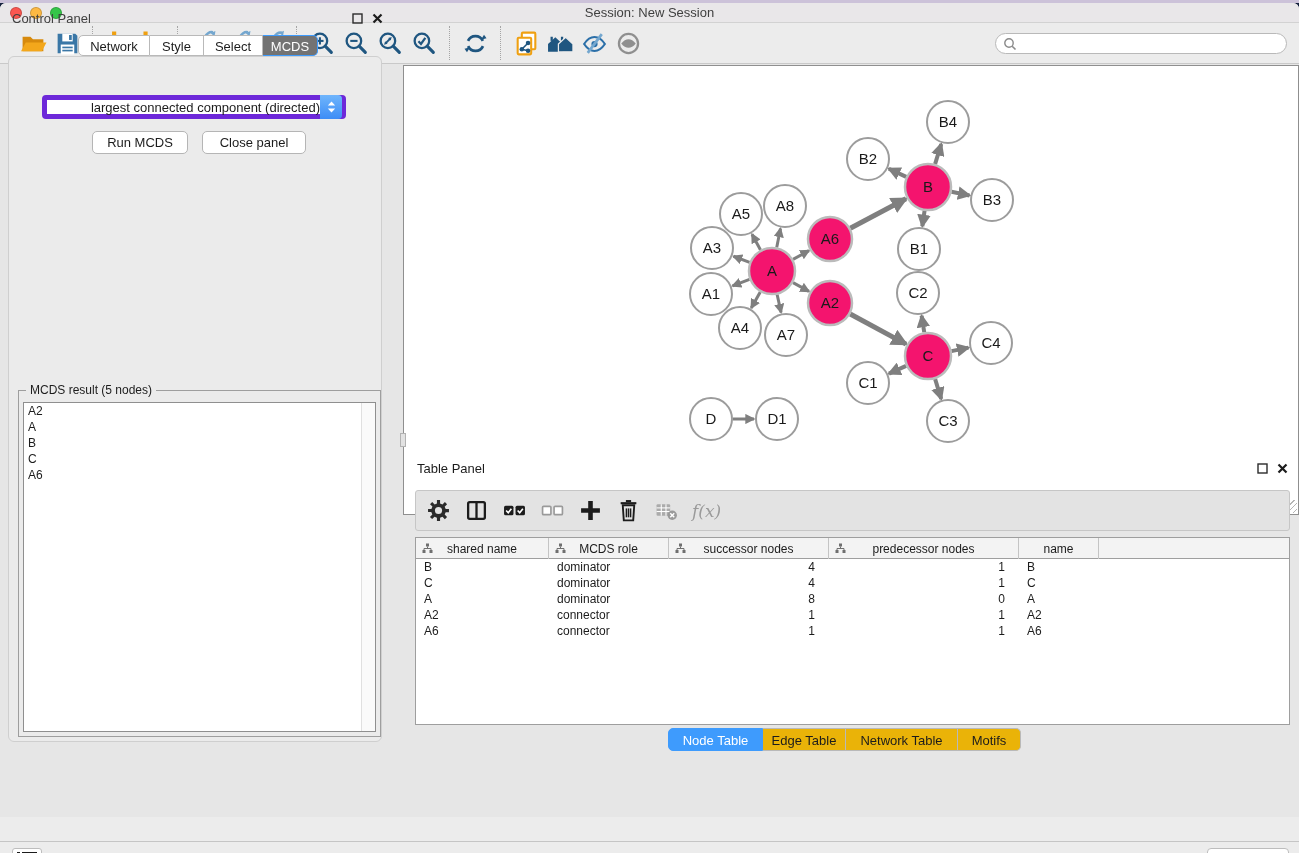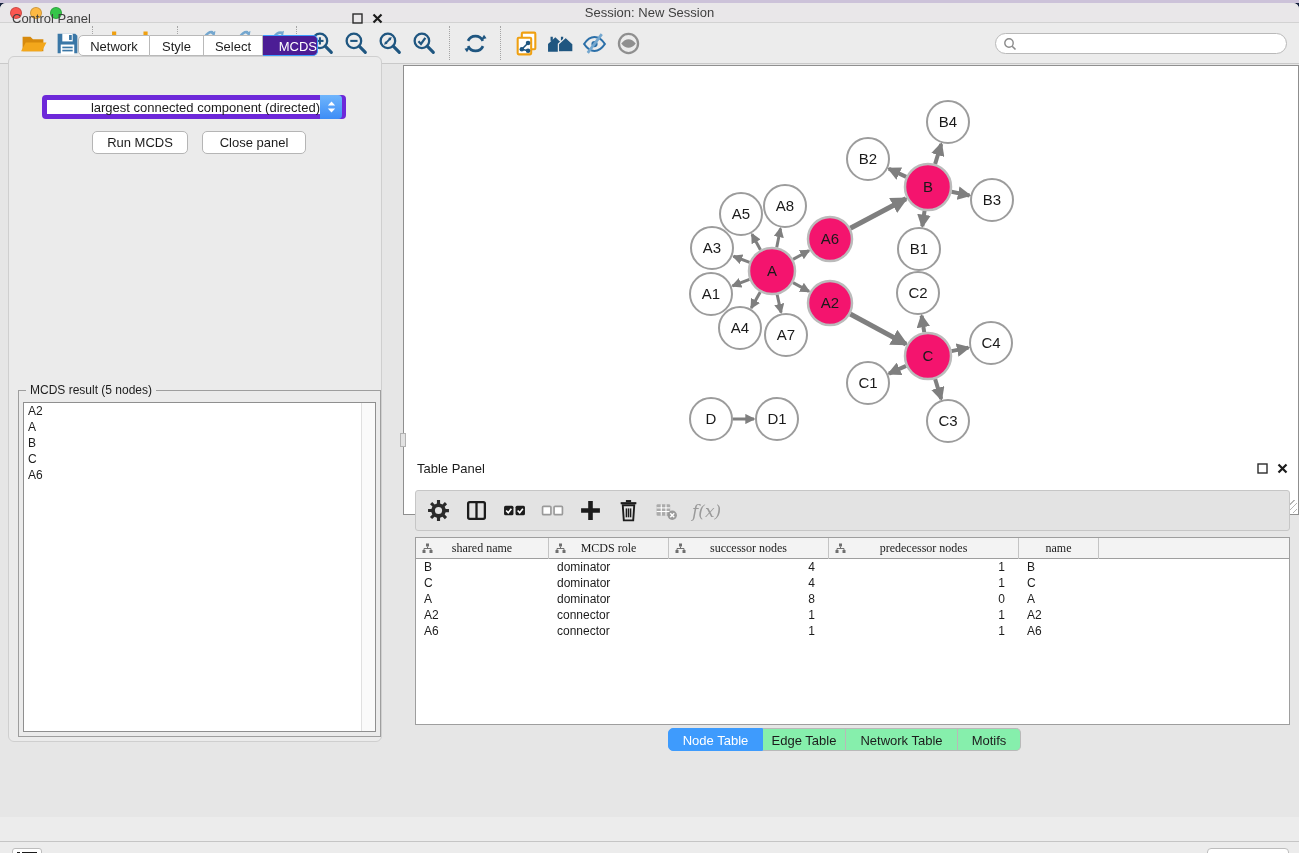--- a/index.html
+++ b/index.html
@@ -25,21 +25,21 @@
   
   #content{left:0;top:61px;right:0;height:753px;background:#E6E6E6;}
   
   #cp-title{left:12px;top:8px;font-size:13px;color:#404040;}
   .panel-btns{display:flex;gap:9px;align-items:center;}
   #cp-btns{left:352px;top:10px;}
   #cp-tabs{left:78px;top:32px;height:21px;display:flex;}
   .seg-tab{height:21px;line-height:21px;text-align:center;font-size:13px;background:#fff;border:1px solid #b9b9b9;border-left:none;box-sizing:border-box;color:#1c1c1c;}
   .seg-tab:first-child{border-left:1px solid #b9b9b9;border-radius:5px 0 0 5px;}
   .seg-tab:last-child{border-radius:0 5px 5px 0;}
-  .seg-tab.active{background:#4c1d95;border-color:#3E9BFD;color:#fff;text-align:right;}
+  .seg-tab.active{background:#737373;border-color:#3E9BFD;color:#fff;}
   #cp-body{left:8px;top:53px;width:374px;height:686px;background:#EBEBEB;border:1px solid #cfcfcf;border-radius:6px;box-sizing:border-box;}
   #opt-label{left:0;width:390px;top:69px;text-align:center;font-size:13px;}
   #criterion{left:42px;top:92px;width:304px;height:24px;background:#fff;border:5px solid #6d28d9;border-radius:4px;box-sizing:border-box;display:flex;align-items:center;text-align:right;}
   #criterion-text{flex:1;padding-left:9px;font-size:13px;white-space:nowrap;overflow:hidden;}
   #criterion-stepper{width:22px;height:24px;margin:-1px -1px -1px 0;border-radius:0 4px 4px 0;background:linear-gradient(#6FB5FC,#3D8DF6);display:flex;align-items:center;justify-content:center;}
   .cp-button{position:absolute;height:23px;background:#fff;border:1px solid #b5b5b5;border-radius:5px;font-size:13px;text-align:center;line-height:22px;box-sizing:border-box;}
   #run-btn{left:92px;top:128px;width:96px;}
   #closep-btn{left:202px;top:128px;width:104px;}
   #result-group{left:18px;top:387px;width:363px;height:347px;border:1px solid #9e9e9e;box-sizing:border-box;}
   #result-legend{position:absolute;left:7px;top:-8px;background:#EBEBEB;padding:0 4px;font-size:12px;}
@@ -55,28 +55,28 @@
     background:repeating-linear-gradient(135deg,transparent 0 3px,#b5b5b5 3px 4px);}
   .split-handle{background:#E2E2E2;border:1px solid #b2b2b2;box-sizing:border-box;}
   
   #tp-title{left:417px;top:458px;font-size:13px;}
   #tp-btns{left:1257px;top:460px;}
   #tp-toolbar{left:415px;top:487px;width:875px;height:41px;background:#E3E3E3;border:1px solid #c6c6c6;border-radius:3px;box-sizing:border-box;display:flex;align-items:center;padding-left:10px;gap:14px;}
   .tp-icon{width:24px;height:24px;display:flex;align-items:center;justify-content:center;}
   #fx-label{font-family:"DejaVu Serif","Liberation Serif",serif;font-style:italic;font-size:17px;color:#9a9a9a;}
   #data-table{left:415px;top:534px;width:875px;height:188px;background:#fff;border:1px solid #9e9e9e;box-sizing:border-box;overflow:hidden;}
   #tbl-header{display:flex;height:21px;background:#F3F3F3;border-bottom:1px solid #9e9e9e;box-sizing:border-box;}
-  .th{position:relative;height:21px;border-right:1px solid #c4c4c4;box-sizing:border-box;display:flex;align-items:center;justify-content:center;font-size:12px;color:#1c1c1c;font-family:Liberation Serif, serif;}
+  .th{position:relative;height:21px;border-right:1px solid #c4c4c4;box-sizing:border-box;display:flex;align-items:center;justify-content:center;font-size:12px;color:#1c1c1c;}
   .th .tree-ic{position:absolute;left:6px;top:5px;}
   .tr{display:flex;height:16px;}
   .td{box-sizing:border-box;font-size:12px;line-height:16px;white-space:nowrap;overflow:hidden;}
   .td.num{text-align:right;padding-right:14px;}
   .td.txt{padding-left:8px;}
   #tp-tabs{left:668px;top:725px;height:23px;display:flex;}
-  .seg-tab2{height:23px;line-height:23px;text-align:center;font-size:13px;background:#86efac;border:1px solid #b9b9b9;border-left:none;box-sizing:border-box;}
+  .seg-tab2{height:23px;line-height:23px;text-align:center;font-size:13px;background:#eab308;border:1px solid #b9b9b9;border-left:none;box-sizing:border-box;}
   .seg-tab2:first-child{border-left:1px solid #b9b9b9;border-radius:5px 0 0 5px;}
   .seg-tab2:last-child{border-radius:0 5px 5px 0;}
   .seg-tab2.active{background:#3E9BFD;border-color:#3E9BFD;color:#fff;}
   
   #statusbar{left:0;top:814px;right:0;height:30px;background:#ECECEC;border-top:1px solid #c5c5c5;margin-top:24px;}
   #list-btn{position:absolute;left:12px;top:6px;width:30px;height:24px;background:#fff;border:1px solid #bdbdbd;border-radius:3px;display:flex;align-items:center;justify-content:center;box-sizing:border-box;}
   #memory-btn{position:absolute;right:10px;top:6px;height:23px;background:#fff;border:1px solid #bdbdbd;border-radius:4px;display:flex;align-items:center;gap:6px;padding:0 10px;box-sizing:border-box;}
   #memory-dot{width:11px;height:11px;border-radius:50%;background:#1FA32B;}
   #memory-label{font-size:12px;}
 </style>

